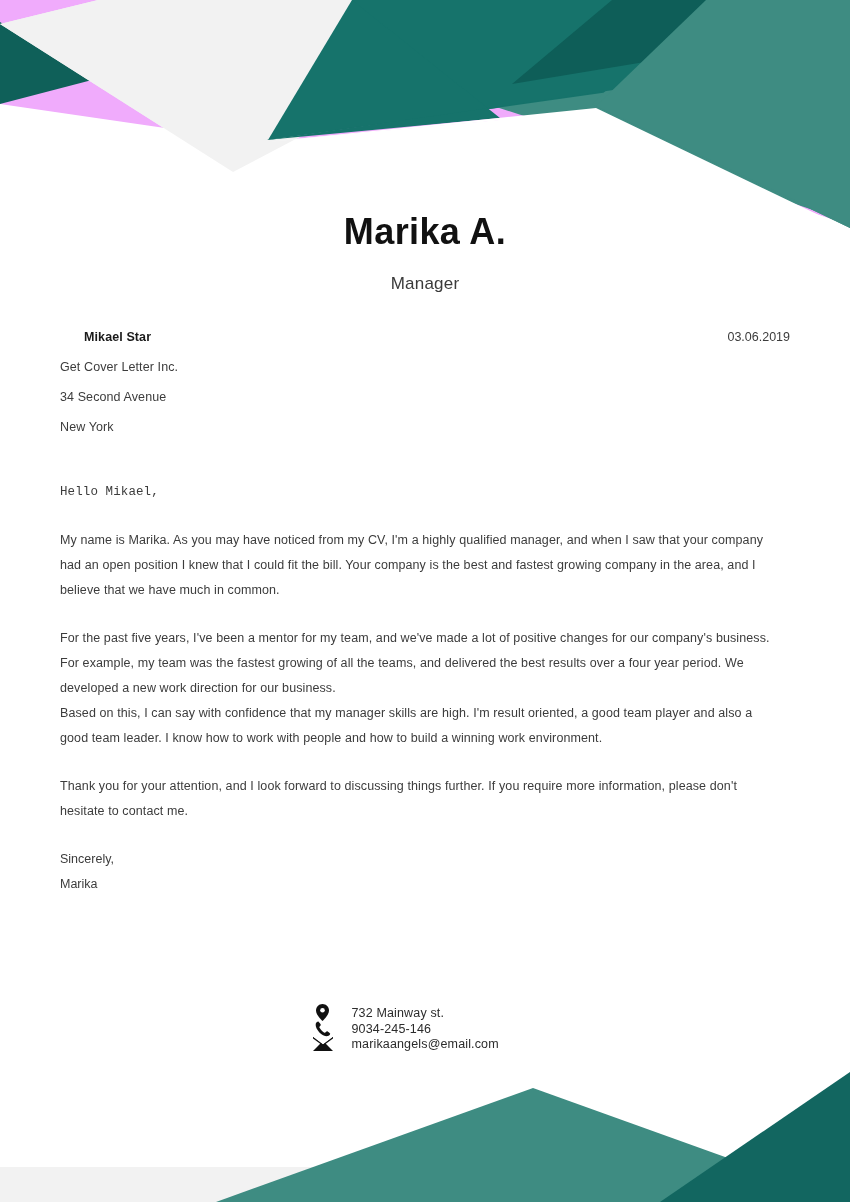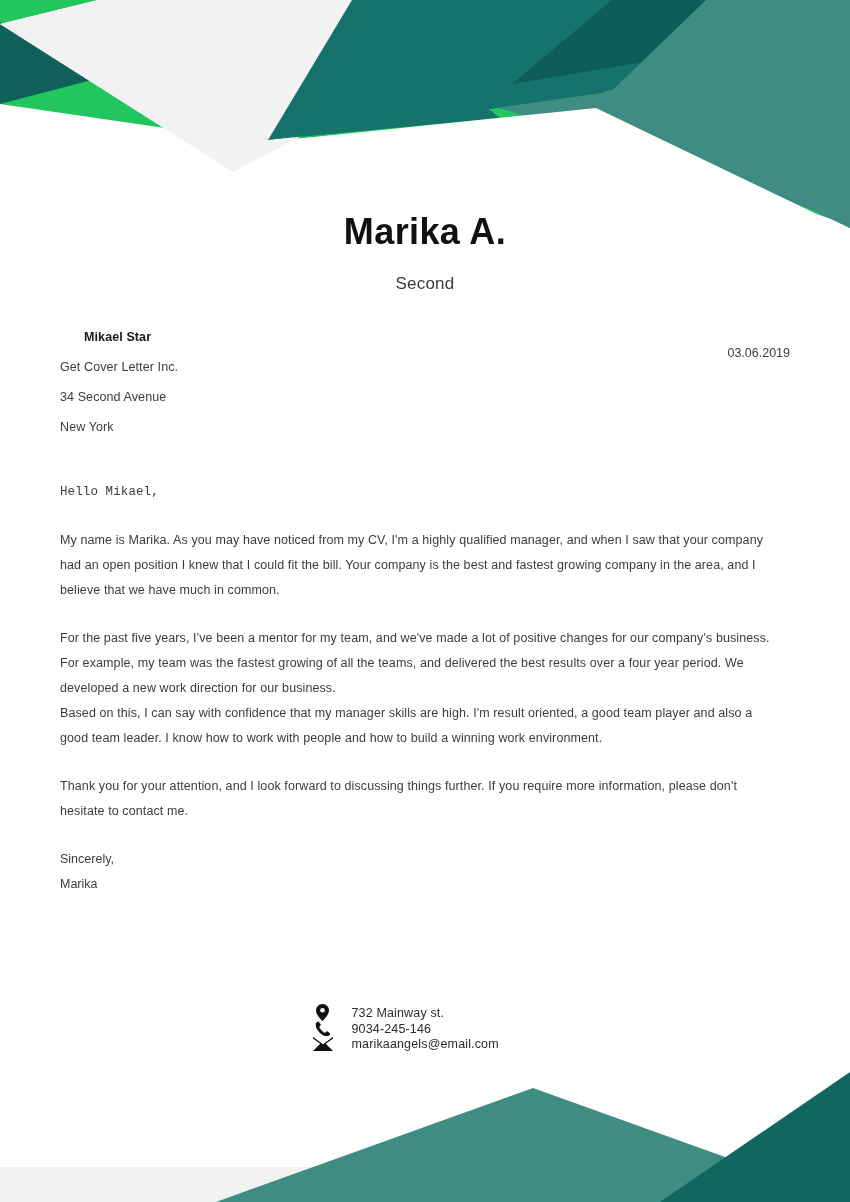--- a/index.html
+++ b/index.html
@@ -9,21 +9,21 @@
     padding: 0;
     background: #ffffff;
   }
   body {
     font-family: "Liberation Sans", sans-serif;
   }
   #page {
     position: relative;
     width: 850px;
     height: 1202px;
-    background: #22c55e;
+    background: #f0abfc;
     overflow: hidden;
   }
 
   
   .deco-layer {
     position: absolute;
     left: 0;
     top: 0;
     width: 850px;
     height: 1202px;
@@ -78,21 +78,21 @@
     letter-spacing: 0.1px;
   }
   .recipient div.rcpt-name {
     font-weight: bold;
     color: #1a1a1a;
     margin-left: 24px;
   }
   .letter-date {
     position: absolute;
     right: 0;
-    top: 16px;
+    top: 0;
     font-size: 12.5px;
     color: #3c3c3c;
     line-height: 30px;
   }
 
   .greeting {
     font-size: 12.5px;
     color: #3c3c3c;
     line-height: 25px;
     margin: 48px 0 0 0;
@@ -182,21 +182,21 @@
   </svg>
 
   <svg class="deco-layer" viewBox="0 0 850 1202" width="850" height="1202" xmlns="http://www.w3.org/2000/svg" aria-hidden="true">
     <polygon points="0,1167 850,1167 850,1202 0,1202" fill="#F2F2F2"></polygon>
     <polygon points="533,1088 850,1202 216,1202" fill="#3E8C82"></polygon>
     <polygon points="850,1072 850,1202 660,1202" fill="#126660"></polygon>
   </svg>
 
   <div class="name-block">
     <h1 class="letter-name">Marika A.</h1>
-    <p class="letter-role">Second</p>
+    <p class="letter-role">Manager</p>
   </div>
 
   <div class="sheet">
 
     <div class="addr-row">
       <div class="recipient">
         <div class="rcpt-name">Mikael Star</div>
         <div>Get Cover Letter Inc.</div>
         <div>34 Second Avenue</div>
         <div>New York</div>

